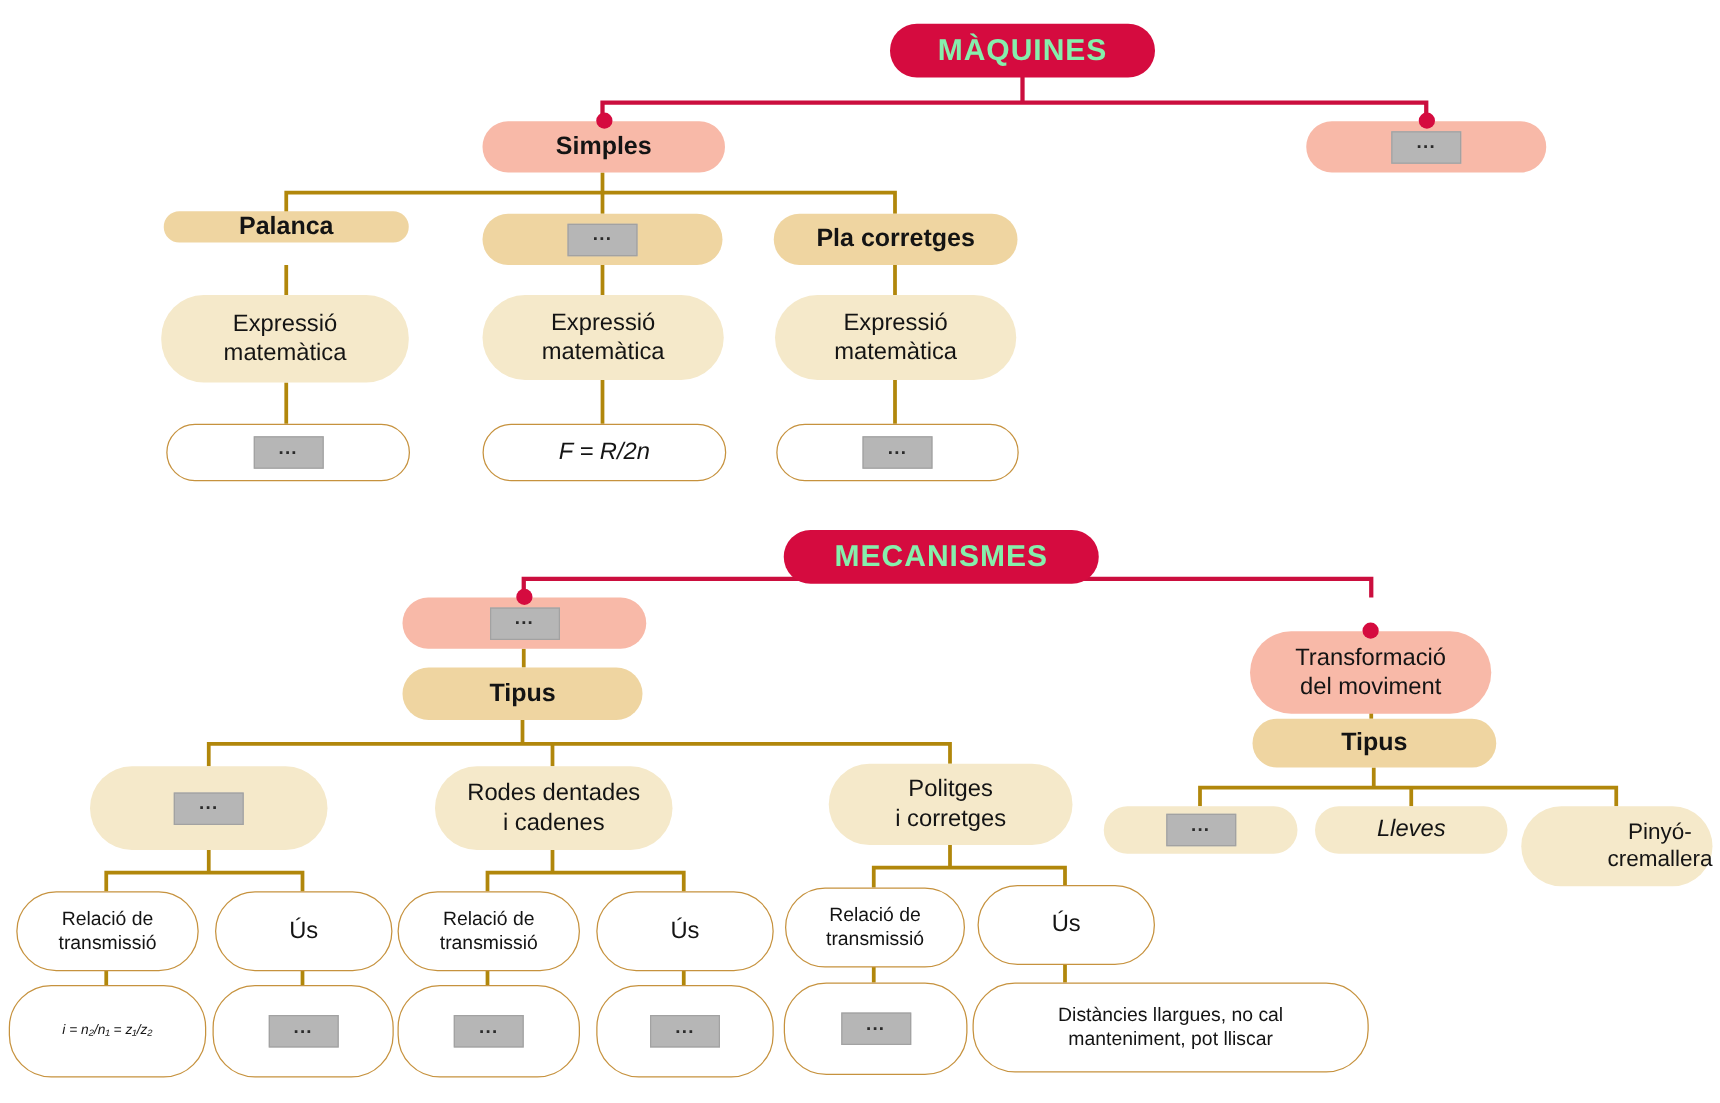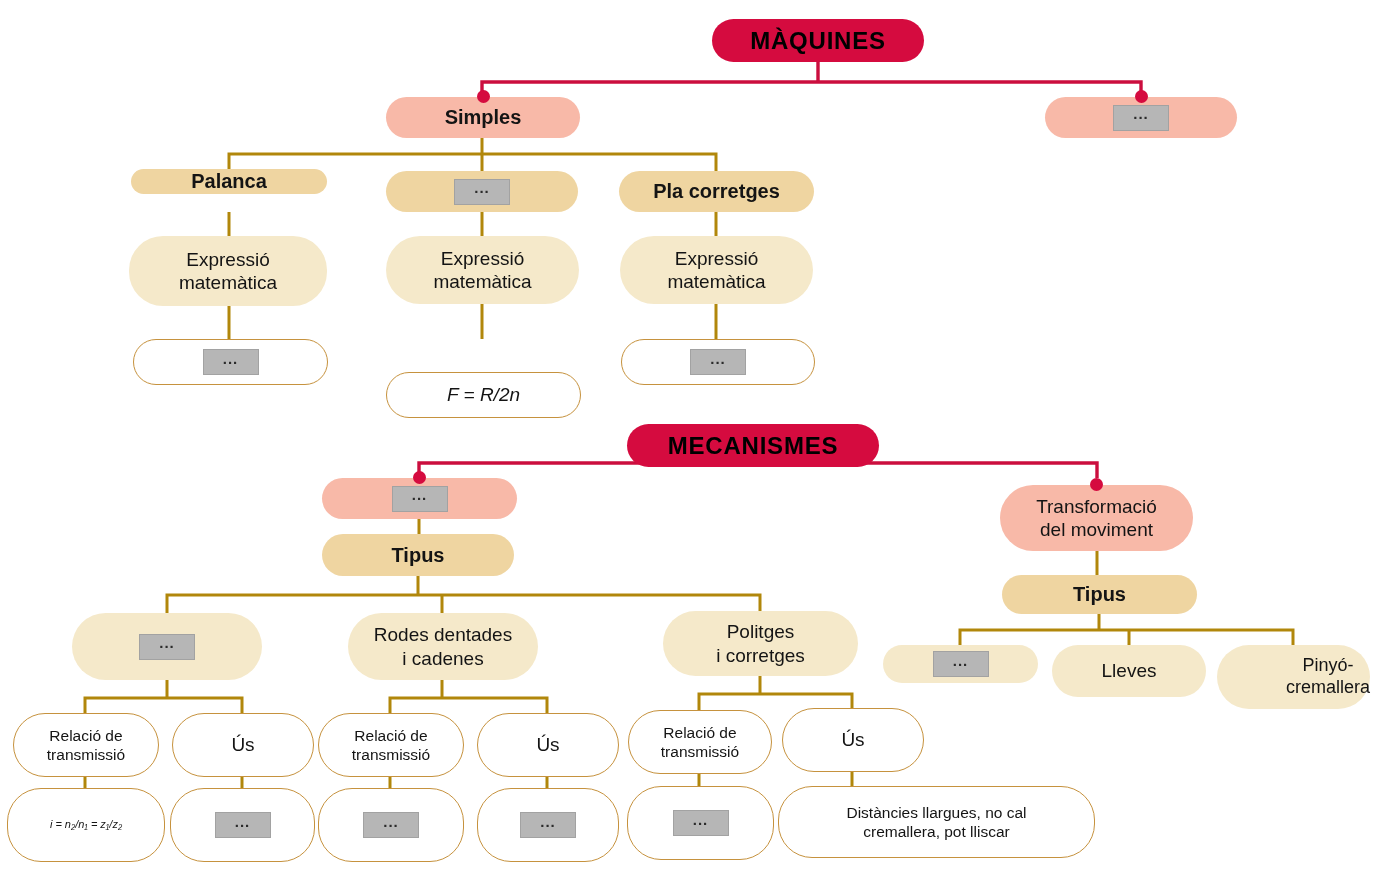--- a/index.html
+++ b/index.html
@@ -10,27 +10,27 @@
     color:#141414;
   }
   svg.connectors { position:absolute; left:0; top:0; z-index:0; }
   .pill {
     position:absolute; z-index:1;
     display:flex; align-items:center; justify-content:center;
     text-align:center; border-radius:34px;
     font-size:19px; line-height:1.22;
   }
   .pill .lbl { white-space:pre-line; display:block; }
-  .red  { background:#d50b3f; color:#000000; font-weight:700; font-size:24px; letter-spacing:0.8px; }
+  .red  { background:#d50b3f; color:#86efac; font-weight:700; font-size:24px; letter-spacing:0.8px; }
   .pink { background:#f8b9a8; }
   .tan  { background:#efd5a1; }
   .cream{ background:#f5e9ca; }
   .white{ background:#ffffff; border:1.6px solid #c6923e; }
   .bold { font-weight:700; font-size:20px; }
-  .it   { font-style:italic;margin-top:33px; }
+  .it   { font-style:italic; }
   .sm   { font-size:15.5px; line-height:1.25; }
   .formula { font-style:italic; font-size:11px; }
   .dot {
     position:absolute; top:-7px; left:50%; margin-left:-6.5px;
     width:13px; height:13px; border-radius:50%;
     background:#d50b3f; z-index:2;
   }
   .gray-box {
     width:54px; height:24px; background:#b6b6b6; border:1px solid #a2a2a2;
     display:flex; align-items:center; justify-content:center;
@@ -47,28 +47,28 @@
   #sim-blank     { left:386px;  top:171px; width:192px; height:41px; }
   #pla-inclinat  { left:619px;  top:171px; width:195px; height:41px; }
   #expr-1        { left:129px;  top:236px; width:198px; height:70px; }
   #expr-2        { left:386px;  top:236px; width:193px; height:68px; }
   #expr-3        { left:620px;  top:236px; width:193px; height:68px; }
   #blank-w1      { left:133px;  top:339px; width:193px; height:44px; }
   #formula-f     { left:386px;  top:339px; width:193px; height:44px; font-size:19px; }
   #blank-w2      { left:621px;  top:339px; width:192px; height:44px; }
   #mecanismes    { left:627px;  top:399px; width:252px; height:43px;margin-top:25px; }
   #mec-blank     { left:322px;  top:478px; width:195px; height:41px; }
-  #transformacio { left:1000px; top:485px; width:193px; height:66px; }
+  #transformacio { left:1000px; top:505px; width:193px; height:66px; }
   #tipus-l       { left:322px;  top:534px; width:192px; height:42px; }
   #tipus-r       { left:1002px; top:575px; width:195px; height:39px; }
   #t-blank       { left:72px;   top:613px; width:190px; height:67px; }
   #rodes         { left:348px;  top:613px; width:190px; height:67px; }
   #politges      { left:663px;  top:611px; width:195px; height:65px; }
   #r-blank       { left:883px;  top:645px; width:155px; height:38px; }
-  #lleves        { left:1052px; top:645px; width:154px; height:52px; }
+  #lleves        { left:1052px; top:645px; width:154px; height:38px;font-style:italic; }
   #pinyo         { left:1217px; top:645px; width:153px; height:64px; font-size:18px;justify-content:flex-end; }
   #rel-1         { left:13px;   top:713px; width:144px; height:62px; }
   #us-1          { left:172px;  top:713px; width:140px; height:62px; }
   #formula-i     { left:7px;    top:788px; width:156px; height:72px; }
   #blank-b1      { left:170px;  top:788px; width:143px; height:72px; }
   #rel-2         { left:318px;  top:713px; width:144px; height:62px; }
   #us-2          { left:477px;  top:713px; width:140px; height:62px; }
   #blank-b2      { left:318px;  top:788px; width:144px; height:72px; }
   #blank-b3      { left:477px;  top:788px; width:140px; height:72px; }
   #rel-3         { left:628px;  top:710px; width:142px; height:62px; }
@@ -240,14 +240,14 @@
 <div class="pill white" id="us-3">
   <span class="lbl">Ús</span>
 </div>
 <div class="pill white" id="blank-b4">
   <span class="gray-box">
     <span class="dots">...</span>
   </span>
 </div>
 <div class="pill white sm" id="distancies">
   <span class="lbl">Distàncies llargues, no cal
-cremallera, pot lliscar</span>
+manteniment, pot lliscar</span>
 </div>
 
 </body></html>

